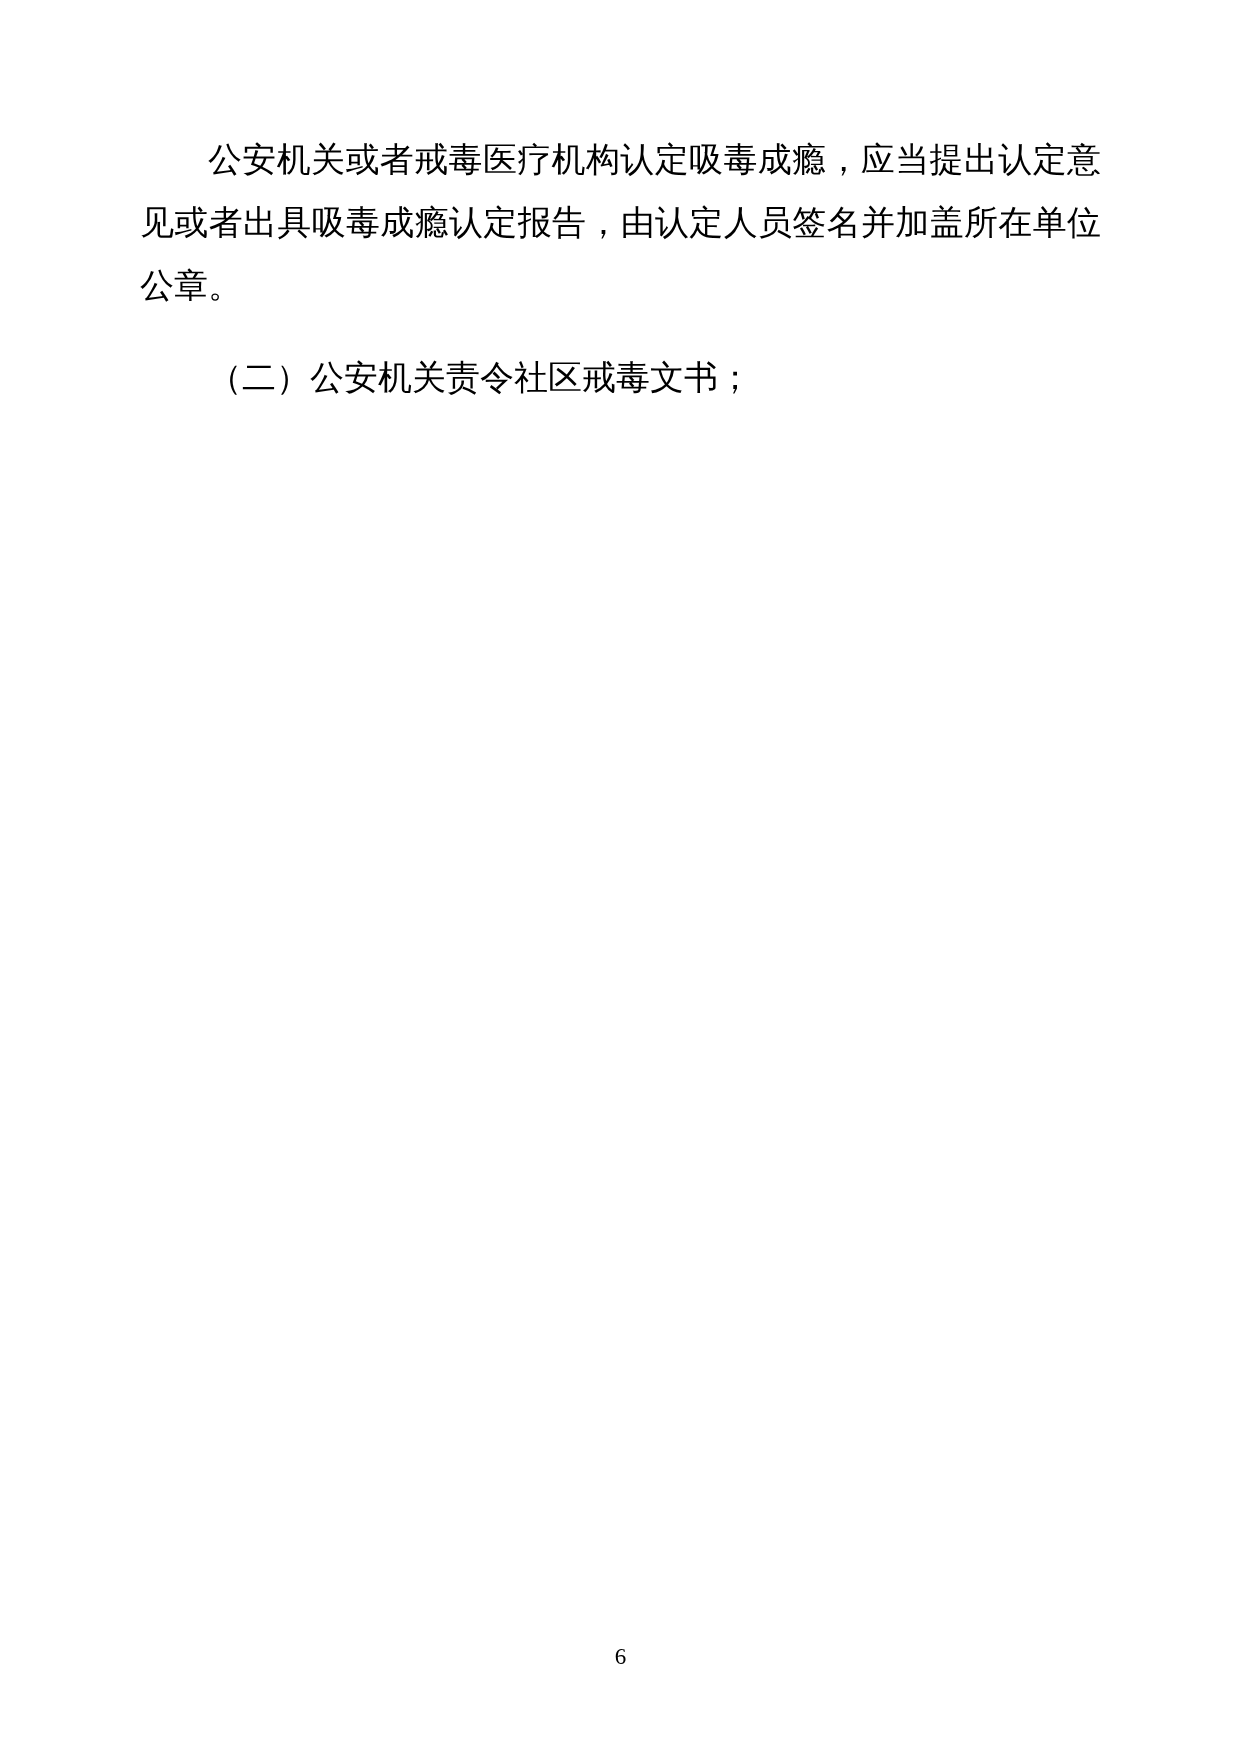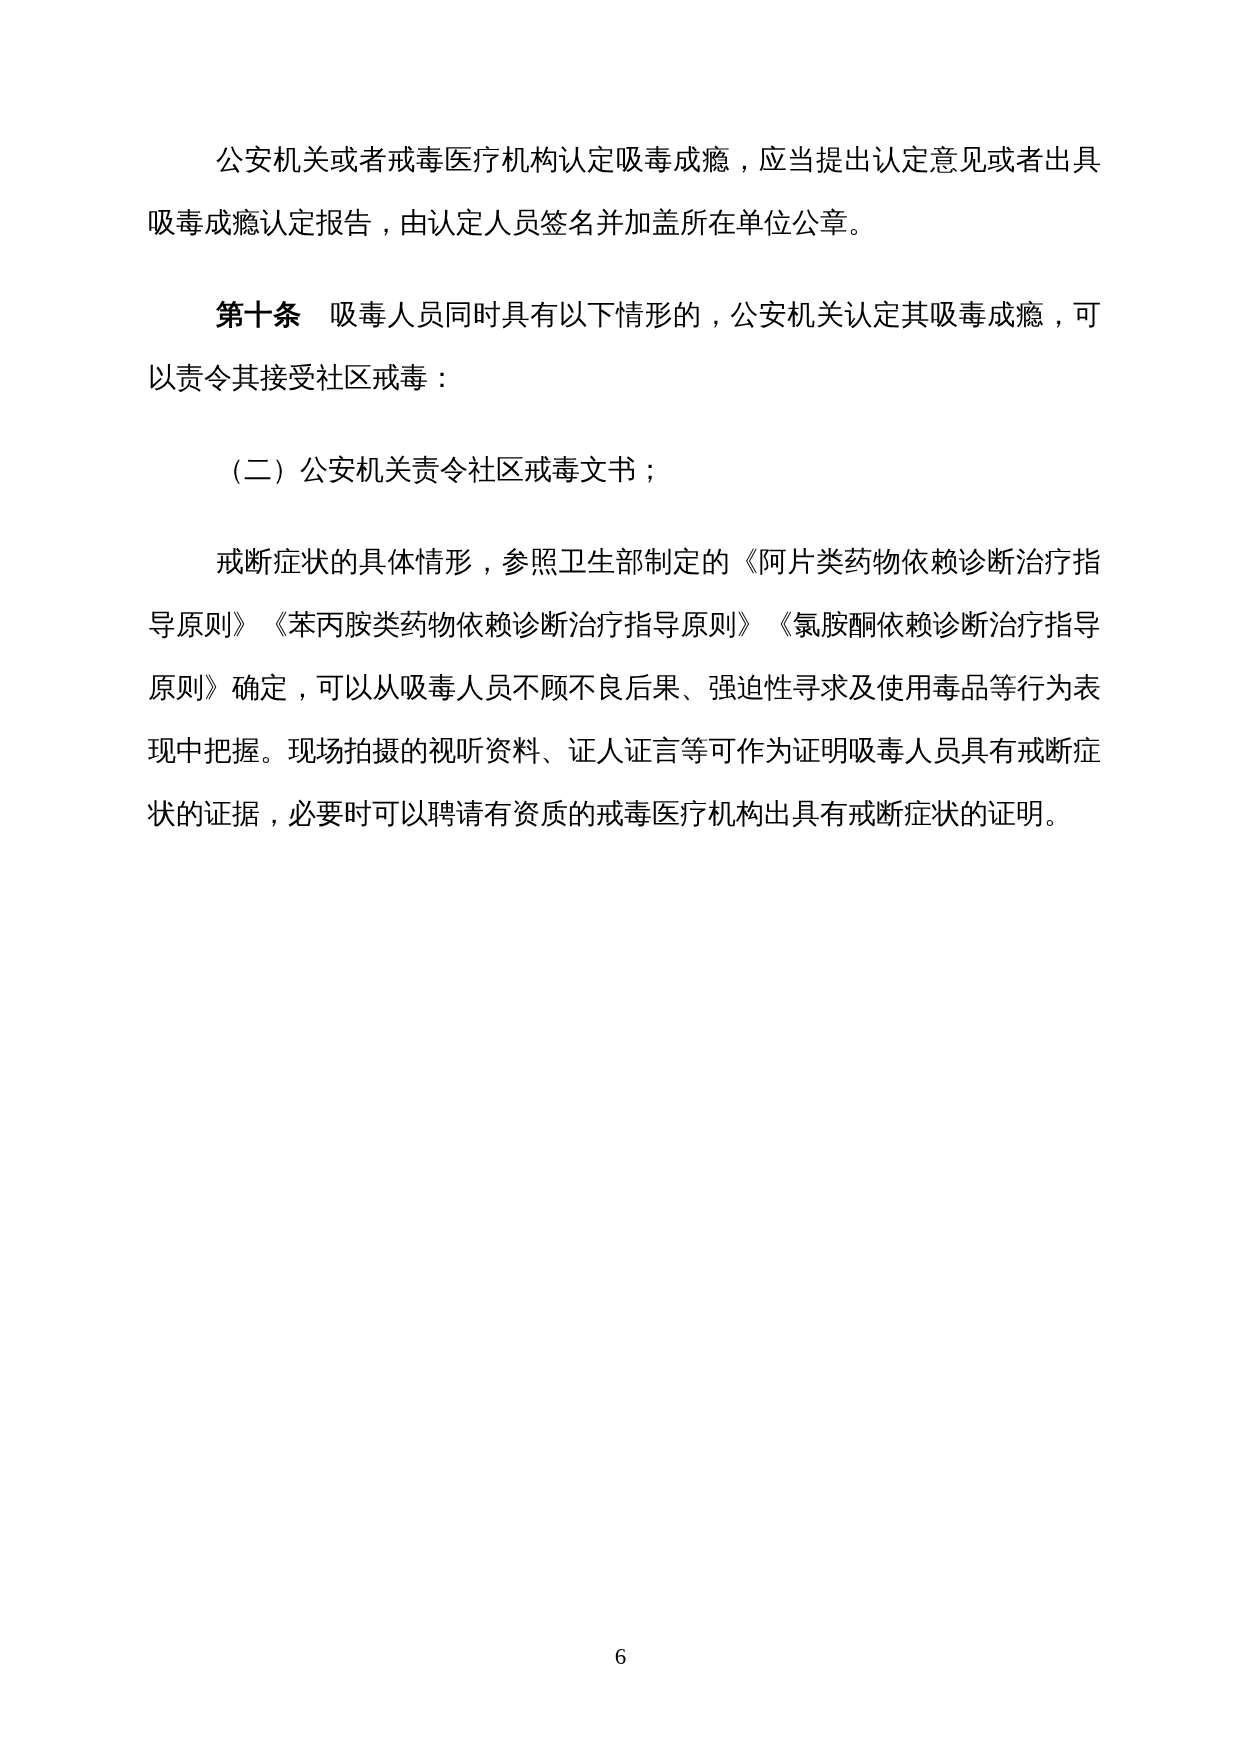--- a/index.html
+++ b/index.html
@@ -15,23 +15,23 @@
     color: #000000;
   }
   .page {
     position: absolute;
     inset: 0;
     box-sizing: border-box;
     padding: 128px 140px 0 140px;
     background: #ffffff;
   }
   .para {
-    font-size: 28px;
+    font-size: 34px;
     line-height: 63px;
-    margin: 0 0 29px 8px;
+    margin: 0 0 29px 0;
     text-align: justify;
     text-justify: inter-character;
     text-indent: 68px;
     word-break: break-all;
   }
   .article-no {
     font-weight: bold;
   }
   .page-number {
     position: absolute;
@@ -43,24 +43,22 @@
     line-height: 30px;
   }
 </style>
 </head>
 <body>
 
 <div class="page">
 
   <p class="para">公安机关或者戒毒医疗机构认定吸毒成瘾，应当提出认定意见或者出具吸毒成瘾认定报告，由认定人员签名并加盖所在单位公章。</p>
 
-  <p class="para"><span class="article-no">第十条</span><span>　吸毒人员同时具有以下情形的，公安机关认定其吸毒成瘾，可以责令其接受社区戒毒：</span></p>
 
 
   <p class="para">（二）公安机关责令社区戒毒文书；</p>
 
 
-  <p class="para">戒断症状的具体情形，参照卫生部制定的《阿片类药物依赖诊断治疗指导原则》《苯丙胺类药物依赖诊断治疗指导原则》《氯胺酮依赖诊断治疗指导原则》确定，可以从吸毒人员不顾不良后果、强迫性寻求及使用毒品等行为表现中把握。现场拍摄的视听资料、证人证言等可作为证明吸毒人员具有戒断症状的证据，必要时可以聘请有资质的戒毒医疗机构出具有戒断症状的证明。</p>
 
 
   <div class="page-number">6</div>
 
 </div>
 
 </body></html>

